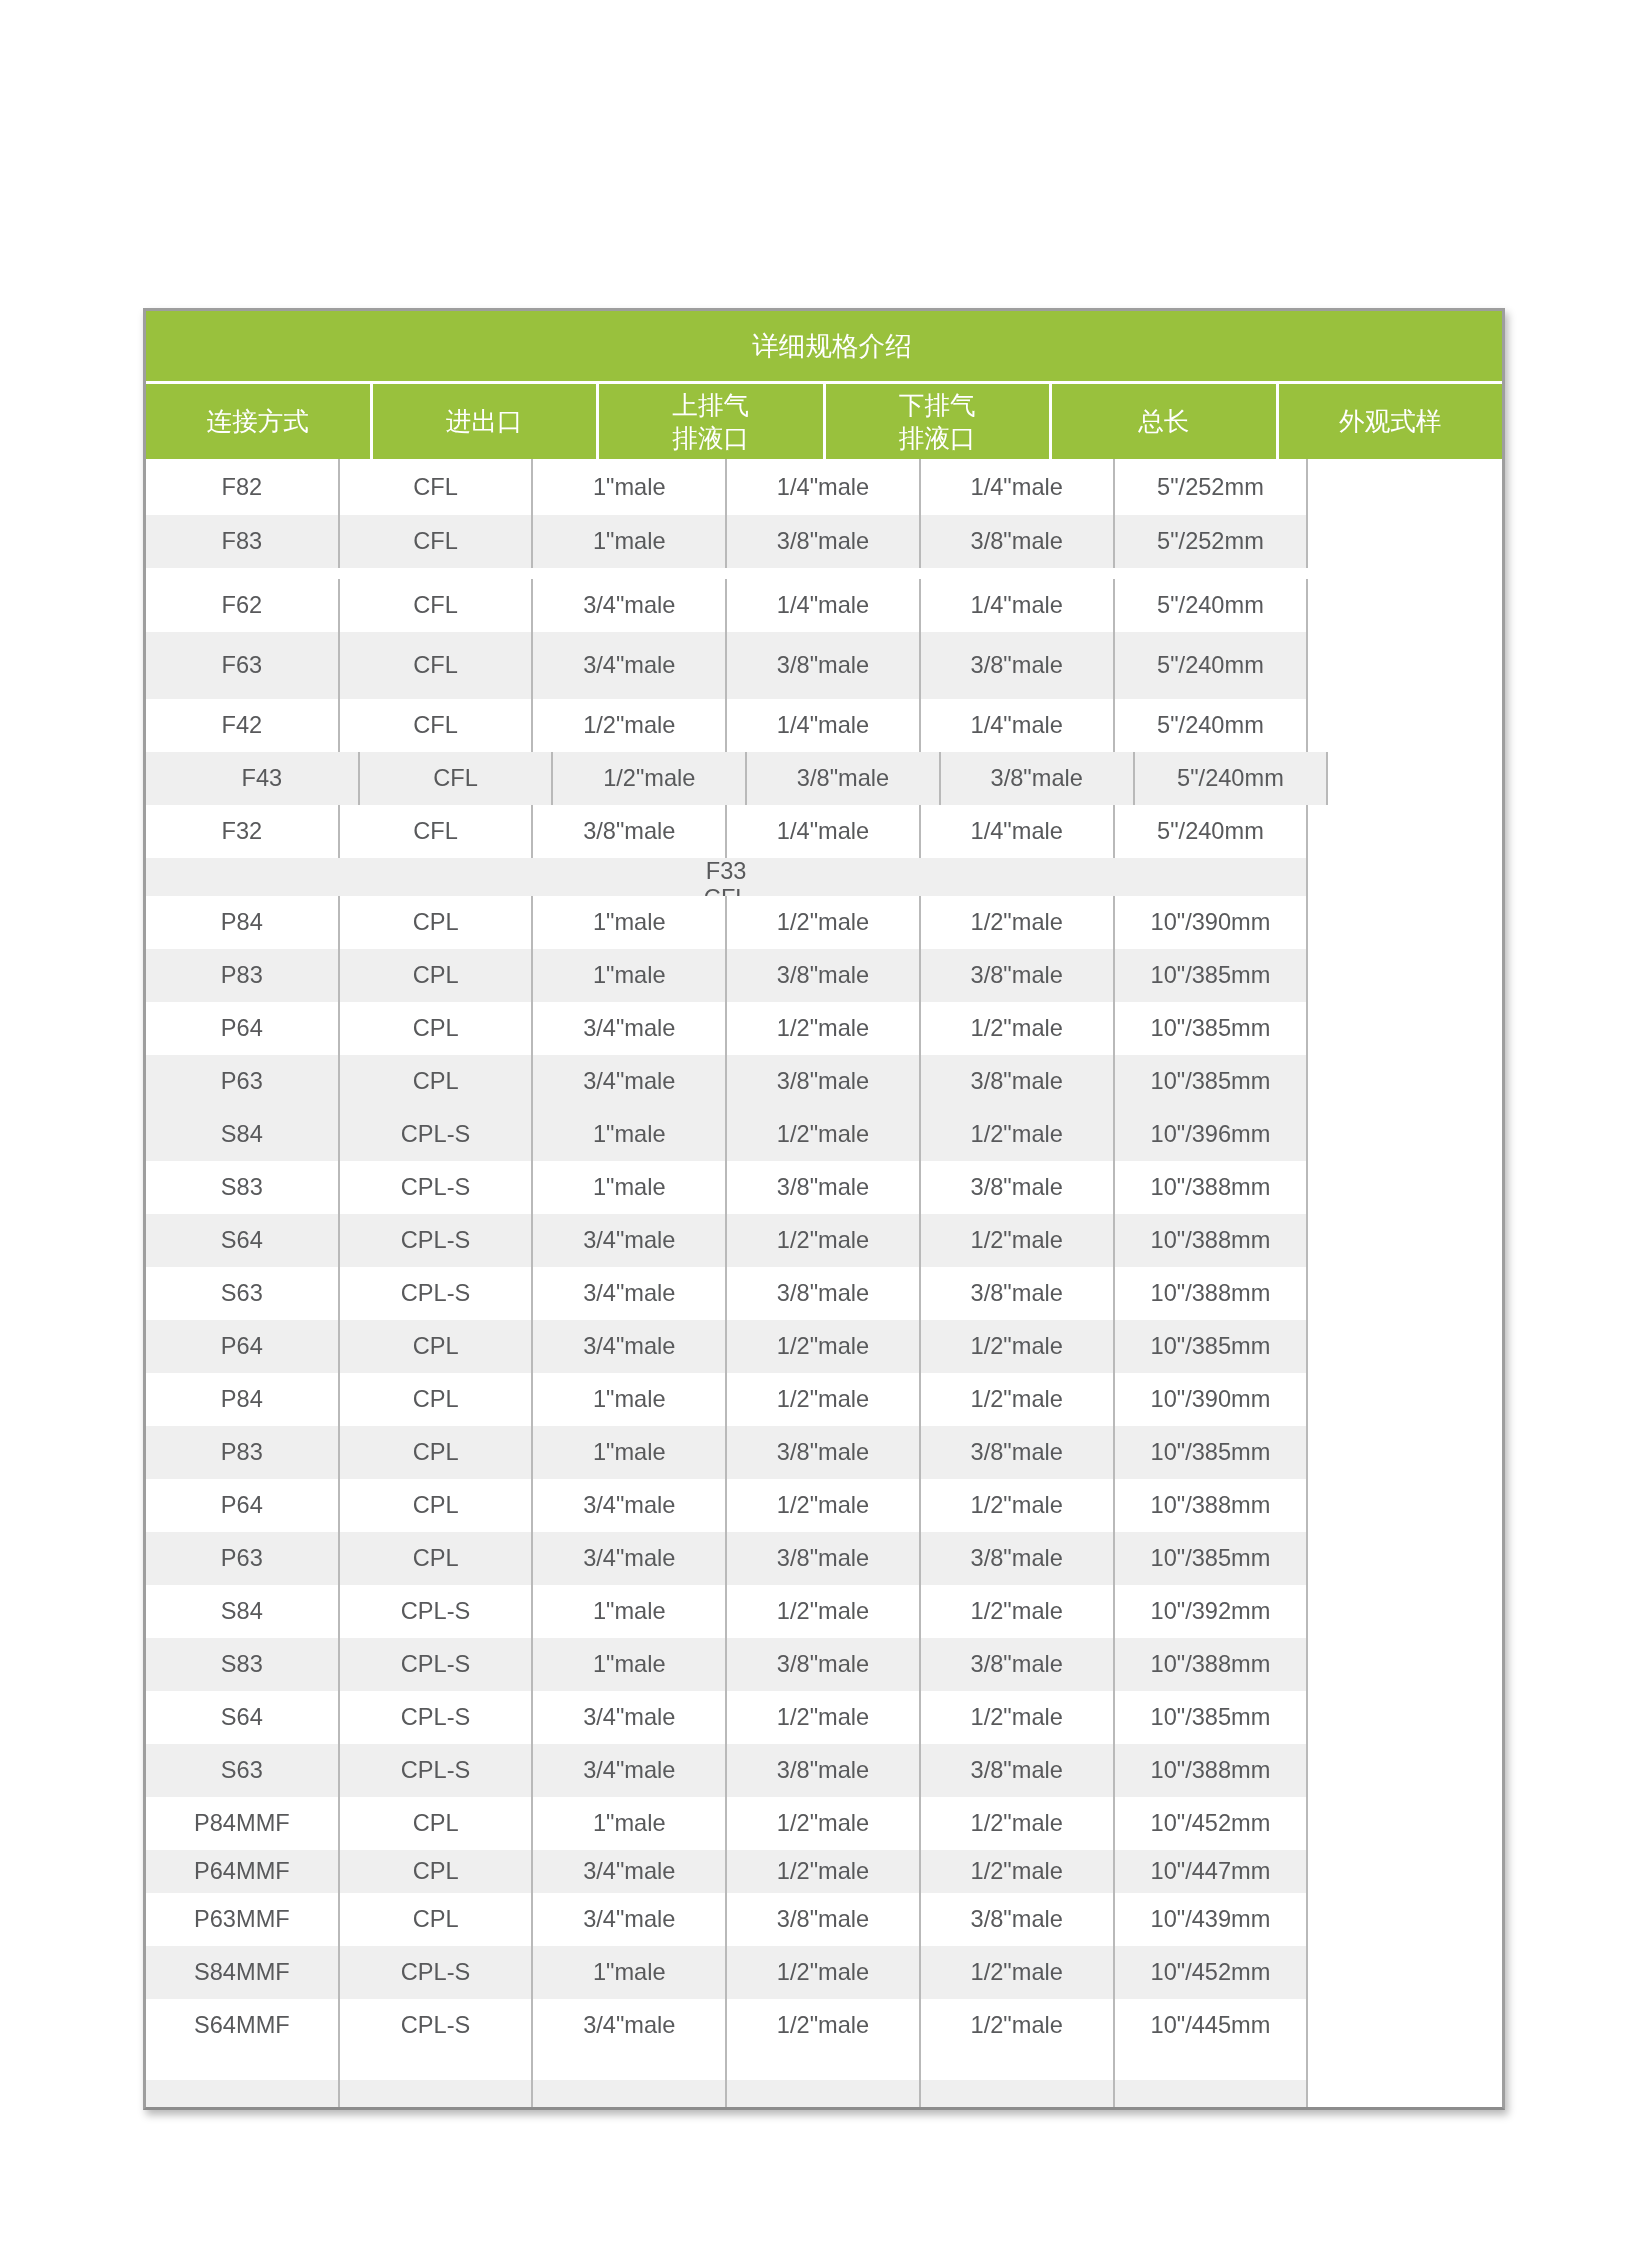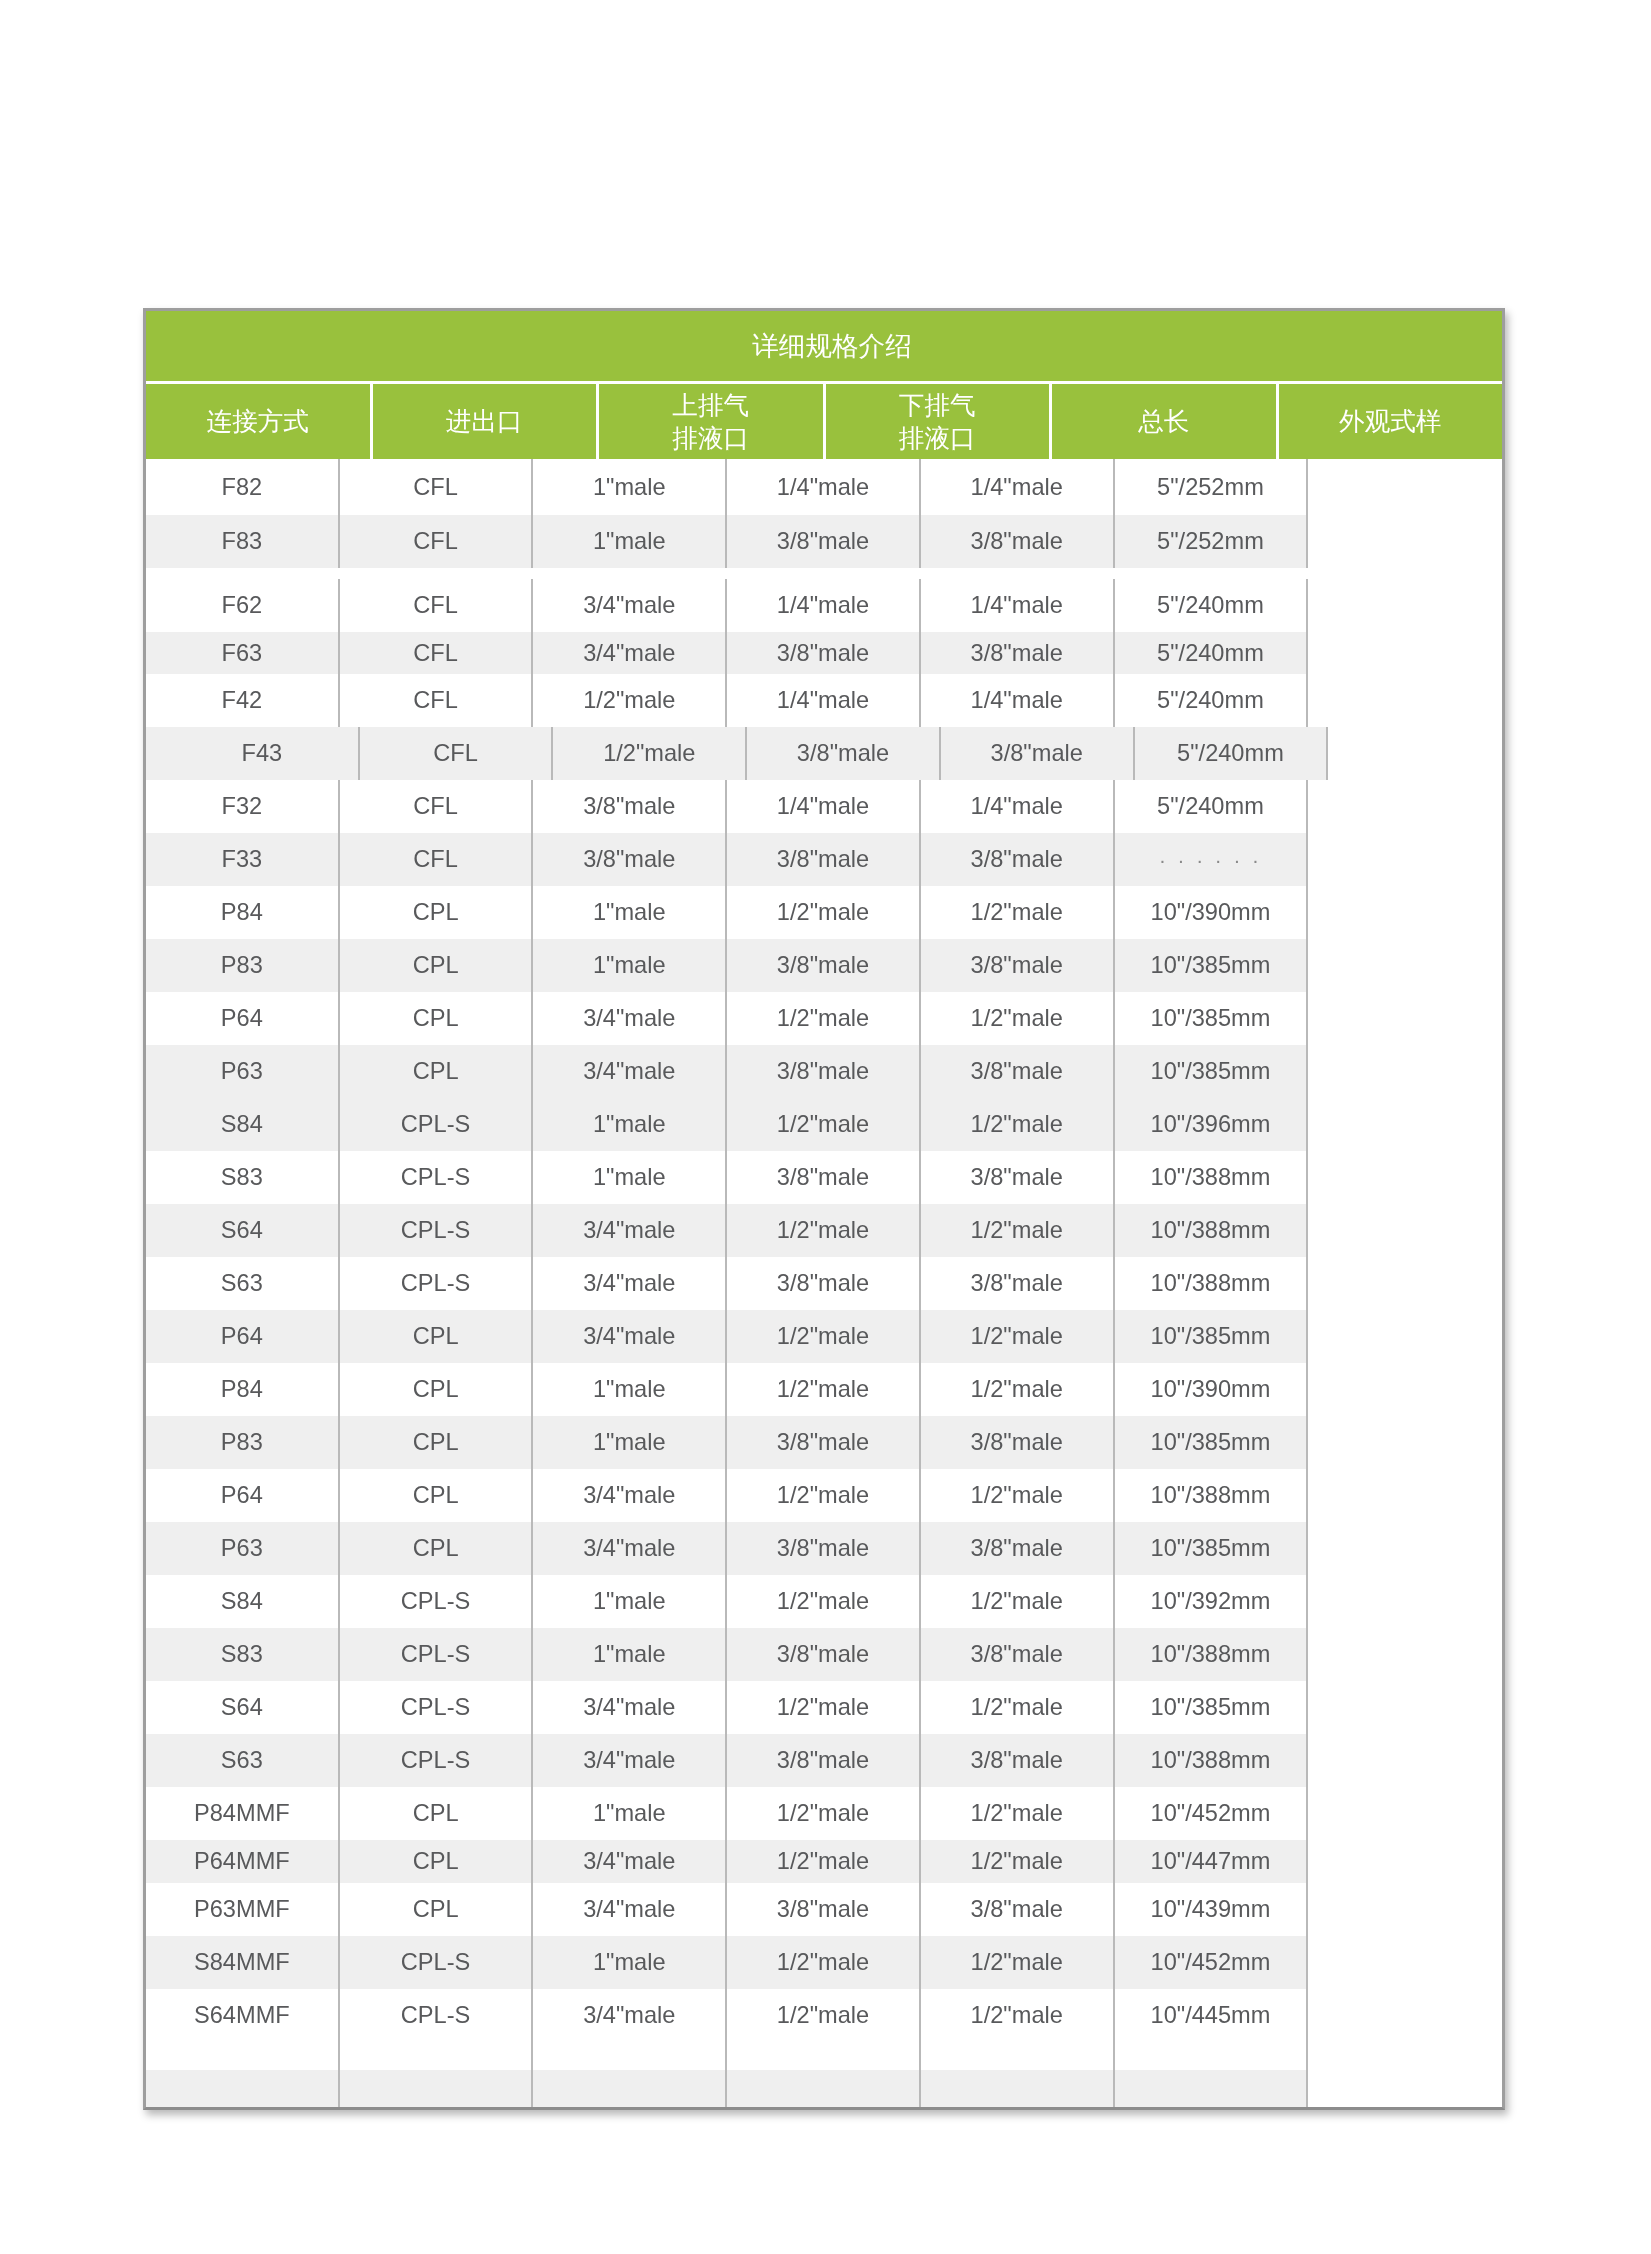--- a/index.html
+++ b/index.html
@@ -94,21 +94,21 @@
           <div class="cell">5"/252mm</div>
         </div>
         <div class="row w" style="height: 53px; margin-top: 11px;">
           <div class="cell">F62</div>
           <div class="cell">CFL</div>
           <div class="cell">3/4"male</div>
           <div class="cell">1/4"male</div>
           <div class="cell">1/4"male</div>
           <div class="cell">5"/240mm</div>
         </div>
-        <div class="row g" style="height: 42px;">
+        <div class="row g" style="height: 67px;">
           <div class="cell">F63</div>
           <div class="cell">CFL</div>
           <div class="cell">3/4"male</div>
           <div class="cell">3/8"male</div>
           <div class="cell">3/8"male</div>
           <div class="cell">5"/240mm</div>
         </div>
         <div class="row w" style="height: 53px;">
           <div class="cell">F42</div>
           <div class="cell">CFL</div>
@@ -126,21 +126,21 @@
           <div class="cell">5"/240mm</div>
         </div>
         <div class="row w" style="height: 53px;">
           <div class="cell">F32</div>
           <div class="cell">CFL</div>
           <div class="cell">3/8"male</div>
           <div class="cell">1/4"male</div>
           <div class="cell">1/4"male</div>
           <div class="cell">5"/240mm</div>
         </div>
-        <div class="row g" style="height: 53px;">
+        <div class="row g" style="height: 38px; flex-direction: column;">
           <div class="cell">F33</div>
           <div class="cell">CFL</div>
           <div class="cell">3/8"male</div>
           <div class="cell">3/8"male</div>
           <div class="cell">3/8"male</div>
           <div class="cell dots">· · · · · ·</div>
         </div>
         <div class="row w" style="height: 53px;">
           <div class="cell">P84</div>
           <div class="cell">CPL</div>

